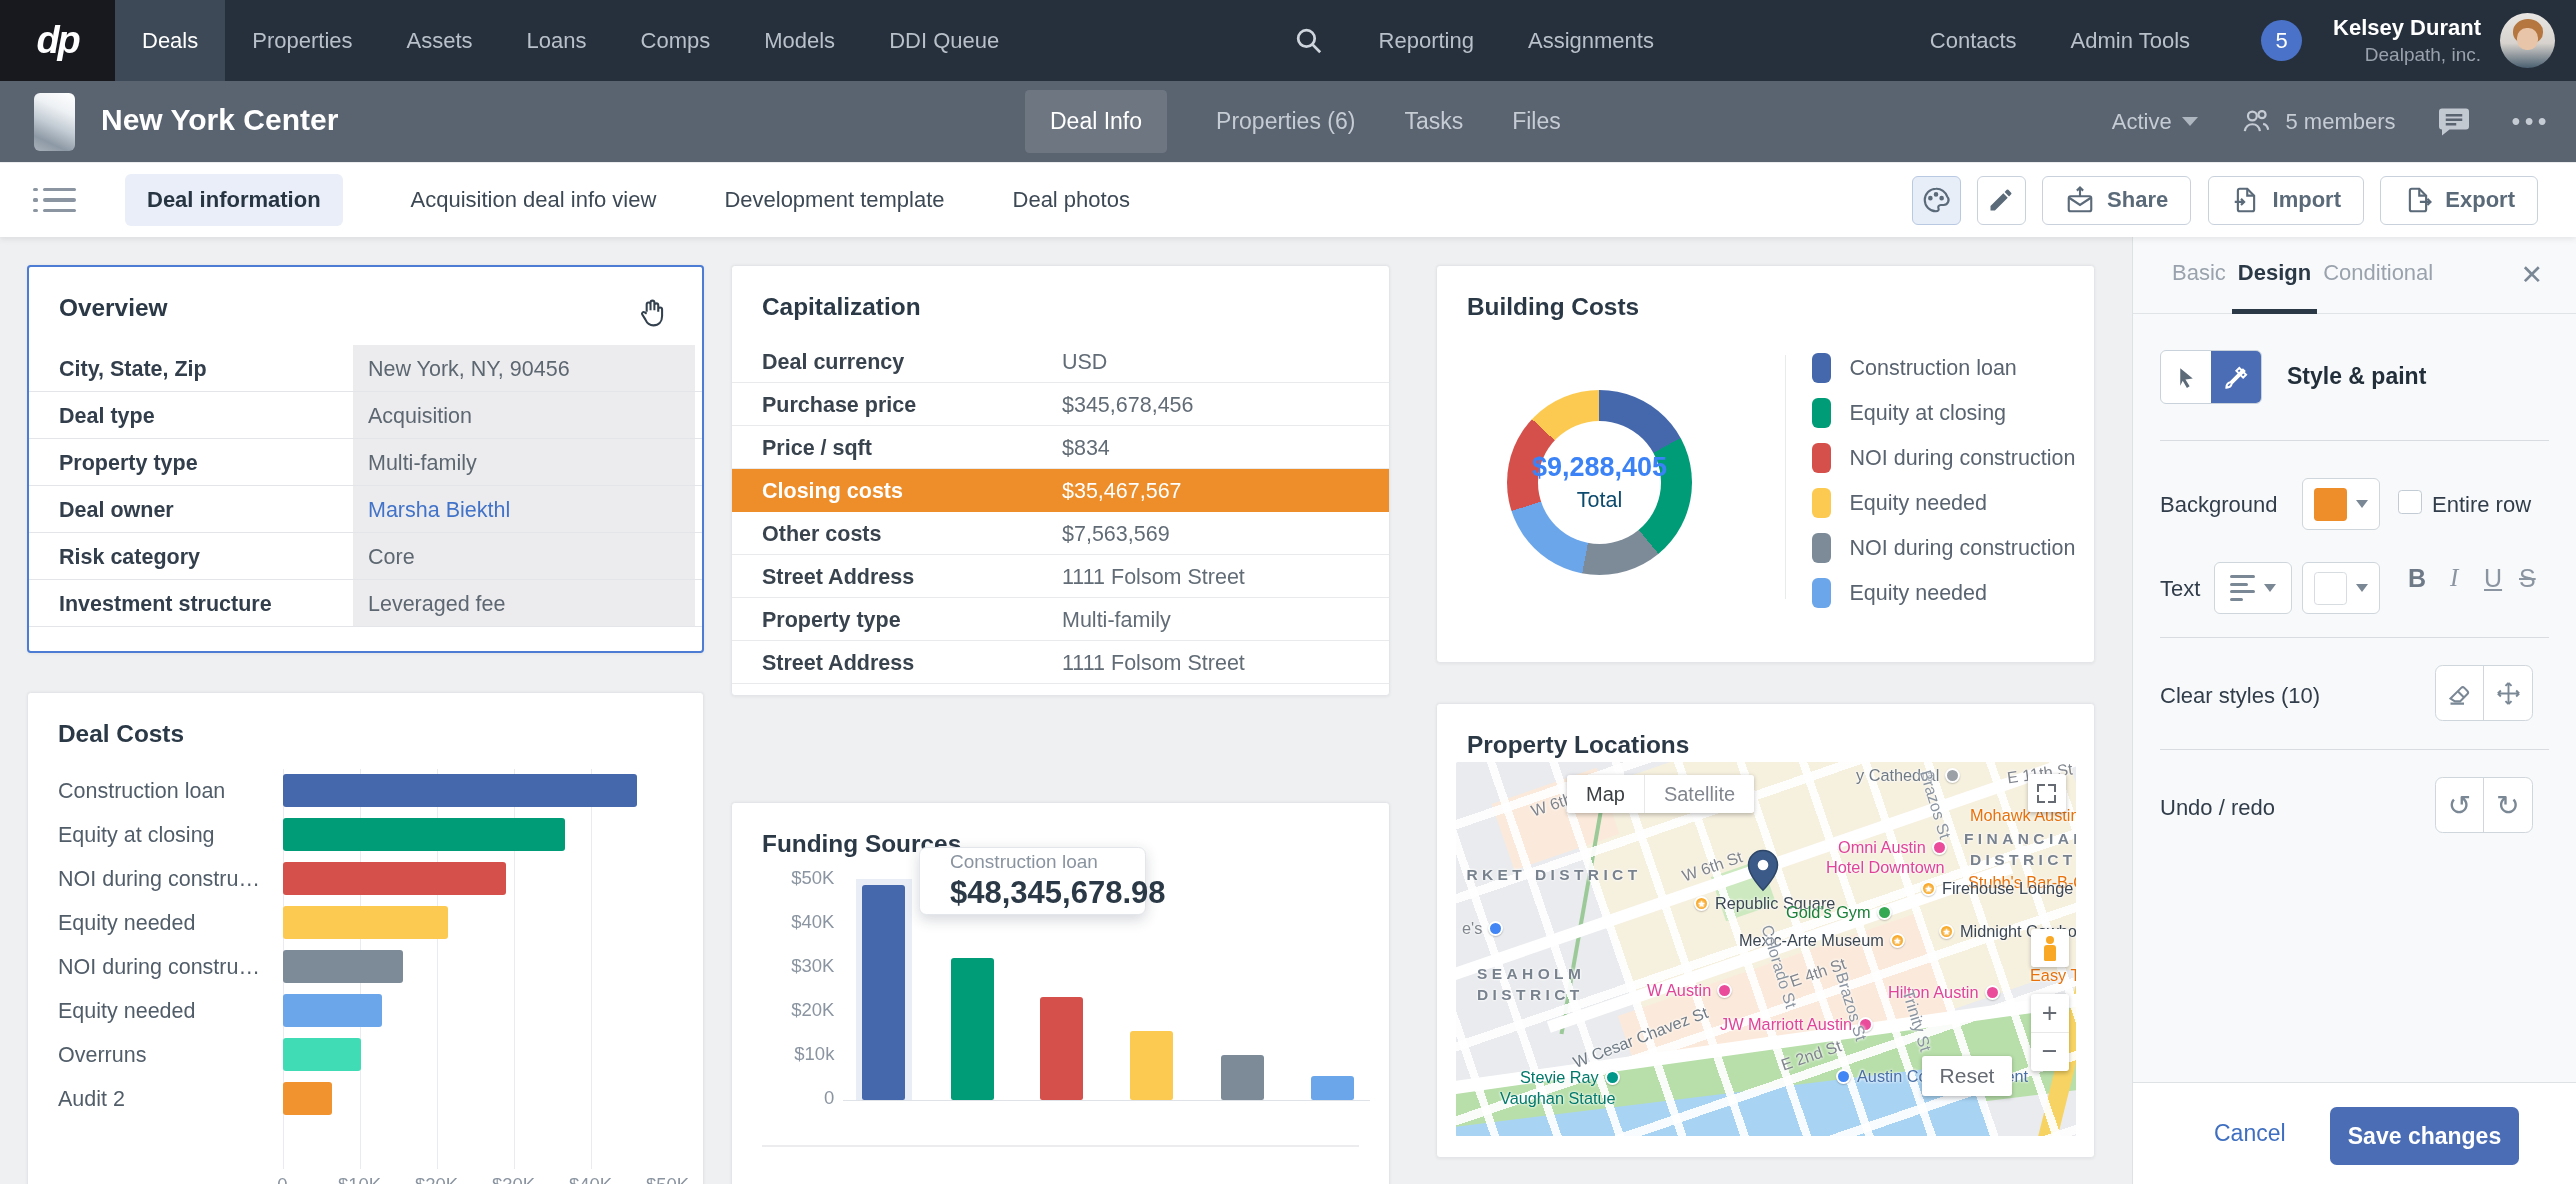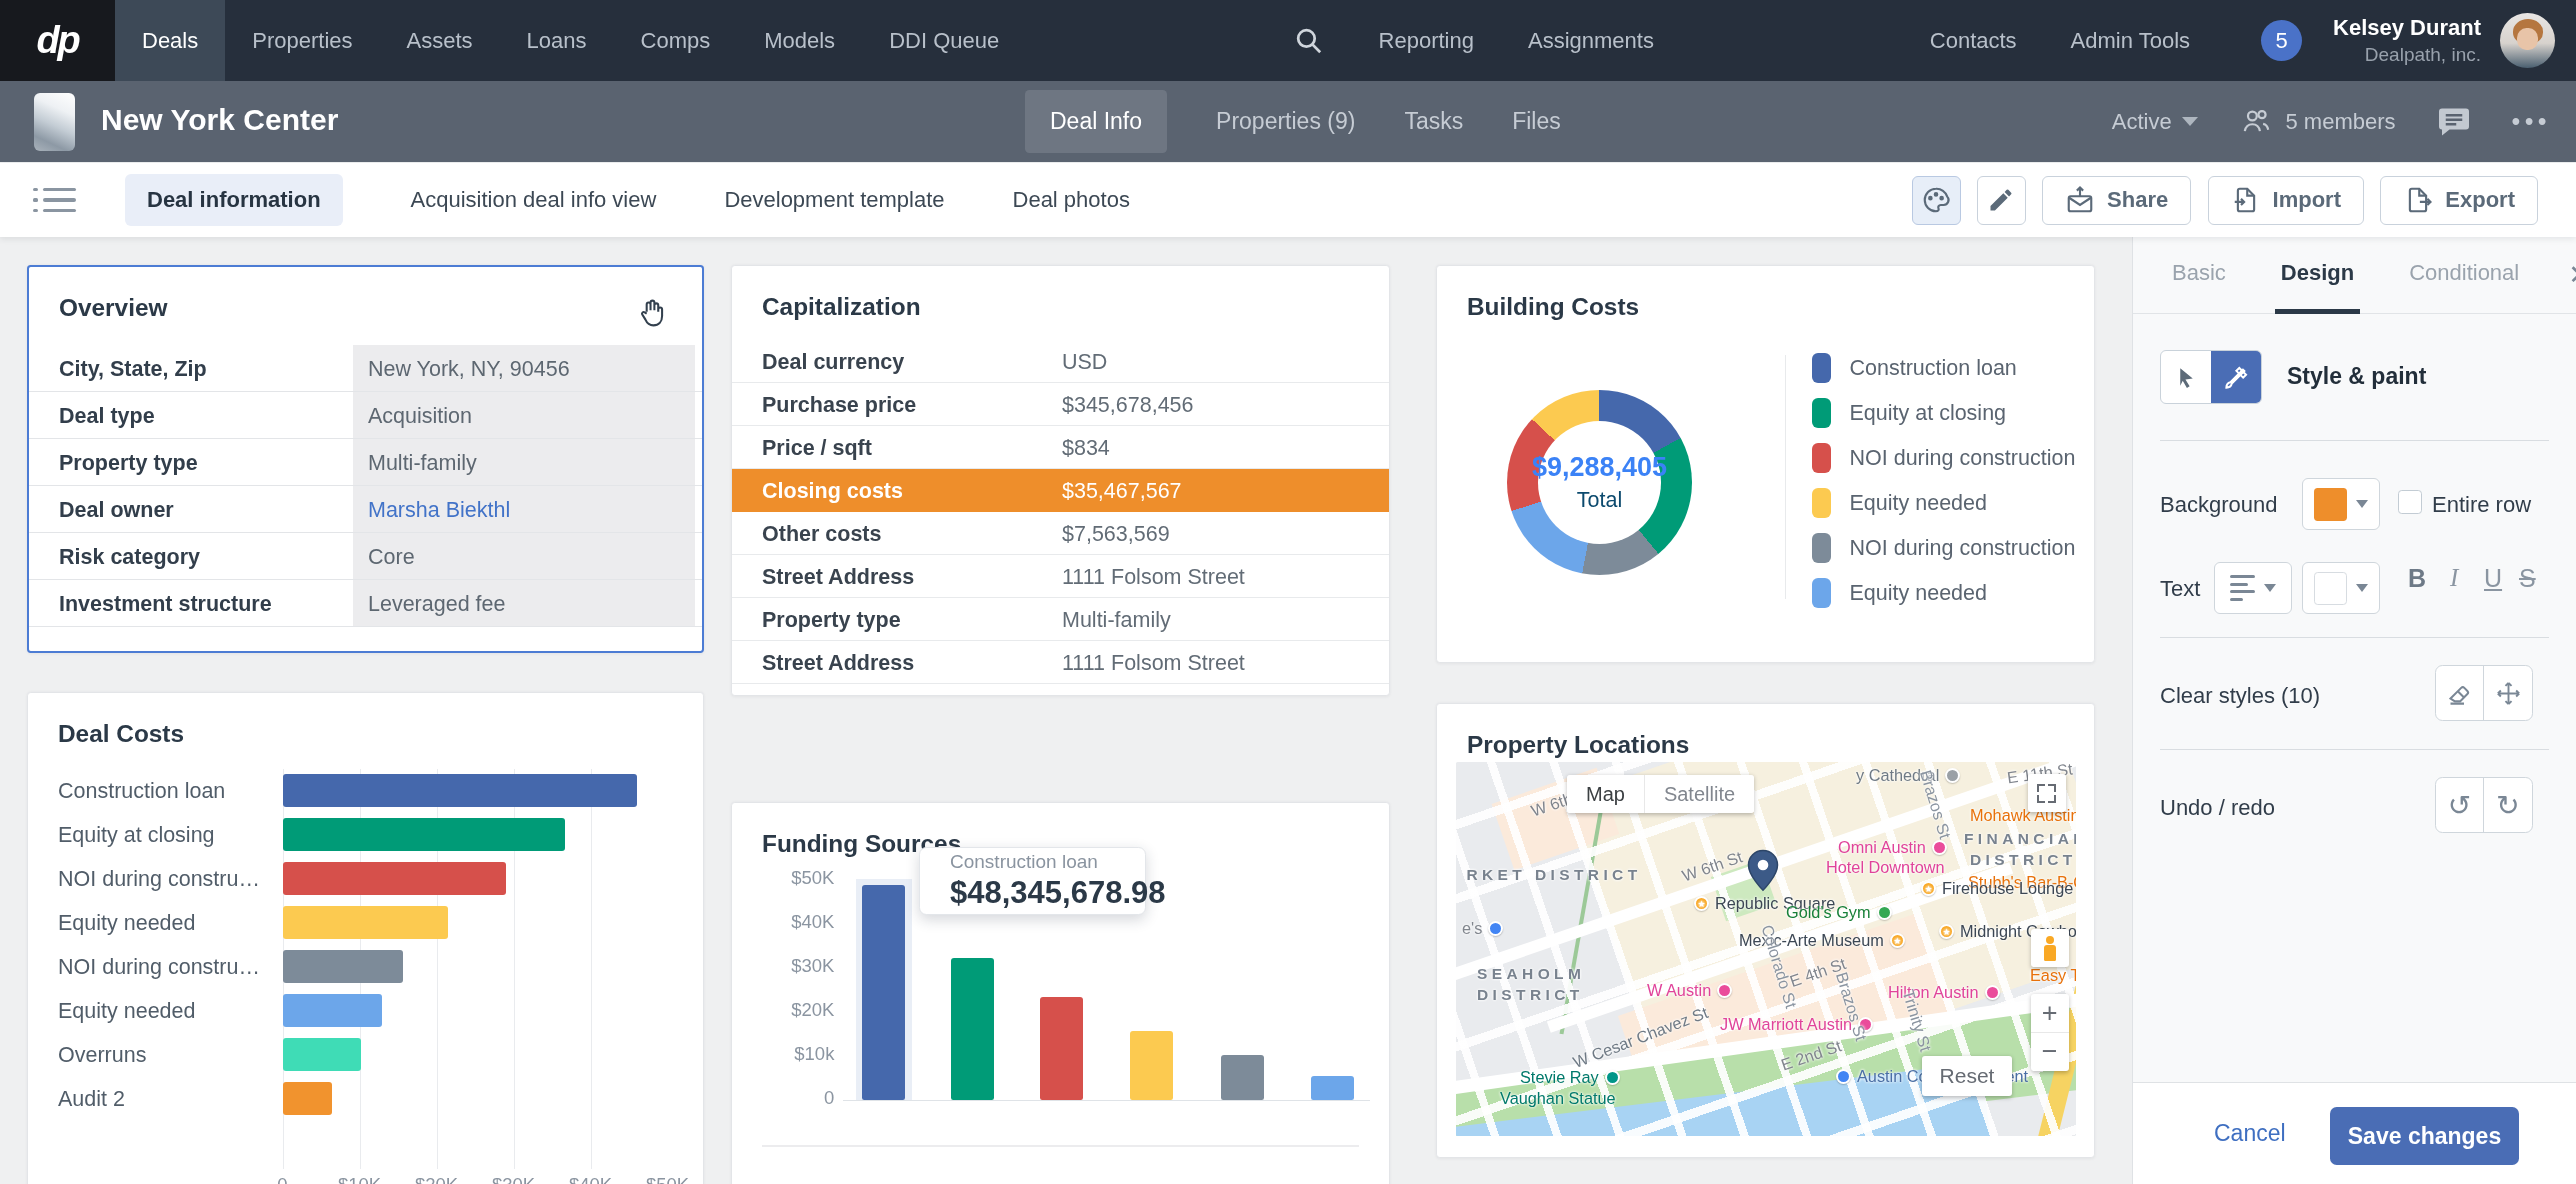--- a/index.html
+++ b/index.html
@@ -251,21 +251,21 @@
     </div>
     <div class="avatar"></div>
   </div>
 </div>
 
 <div class="dealbar">
   <div class="deal-thumb"></div>
   <div class="deal-title">New York Center</div>
   <div class="dealtabs">
       <div class="dealtab active">Deal Info</div>
-      <div class="dealtab">Properties (9)</div>
+      <div class="dealtab">Properties (6)</div>
       <div class="dealtab">Tasks</div>
       <div class="dealtab">Files</div>
     </div>
   <div class="dealbar-right">
     <div class="dbr-item">
       <span>Active</span>
       <span class="caret"></span>
     </div>
     <div class="dbr-item">
       <svg width="37" height="33" viewBox="0 0 24 24" fill="none" stroke="#c6ccd4" stroke-width="1.6">
@@ -696,21 +696,21 @@
         <div class="zbtn">+</div>
         <div class="zbtn">−</div>
       </div>
       <div class="map-ctl reset-btn">Reset</div>
     </div>
   </div>
 </div>
 
 <div class="panel">
   <div class="ptabs">
-    <div style="display:flex;gap:43px;height:77px">
+    <div style="display:flex;height:77px">
         <div class="ptab">Basic</div>
         <div class="ptab active">Design</div>
         <div class="ptab">Conditional</div>
       </div>
     <div class="pclose">✕</div>
   </div>
 
   <div class="seg">
     <div>
       <svg width="25" height="25" viewBox="0 0 24 24">

